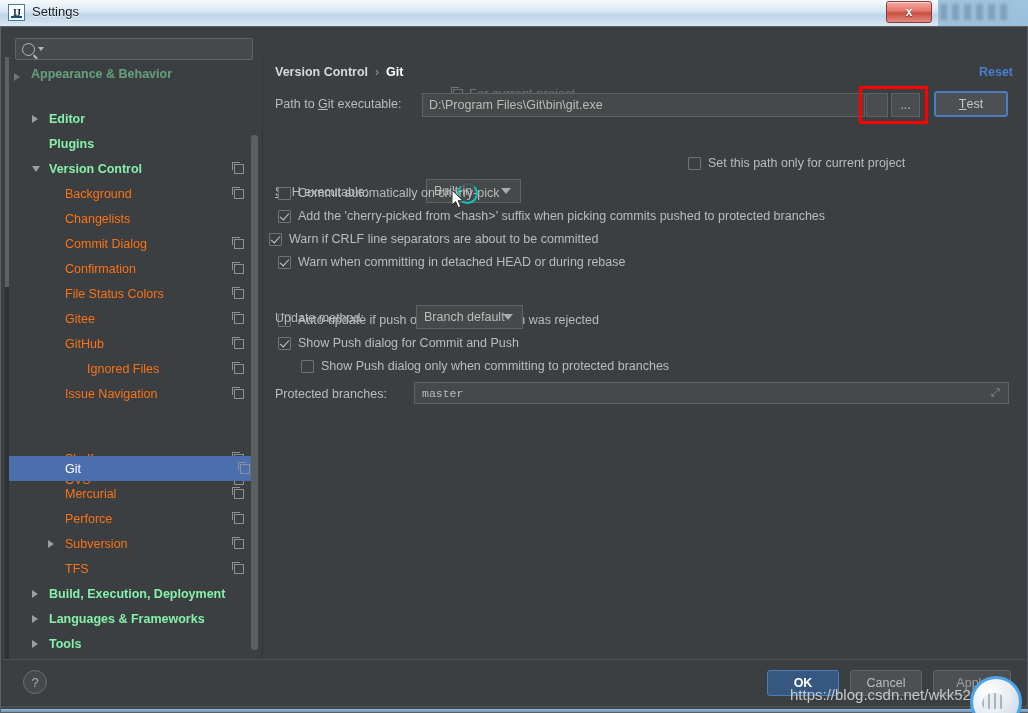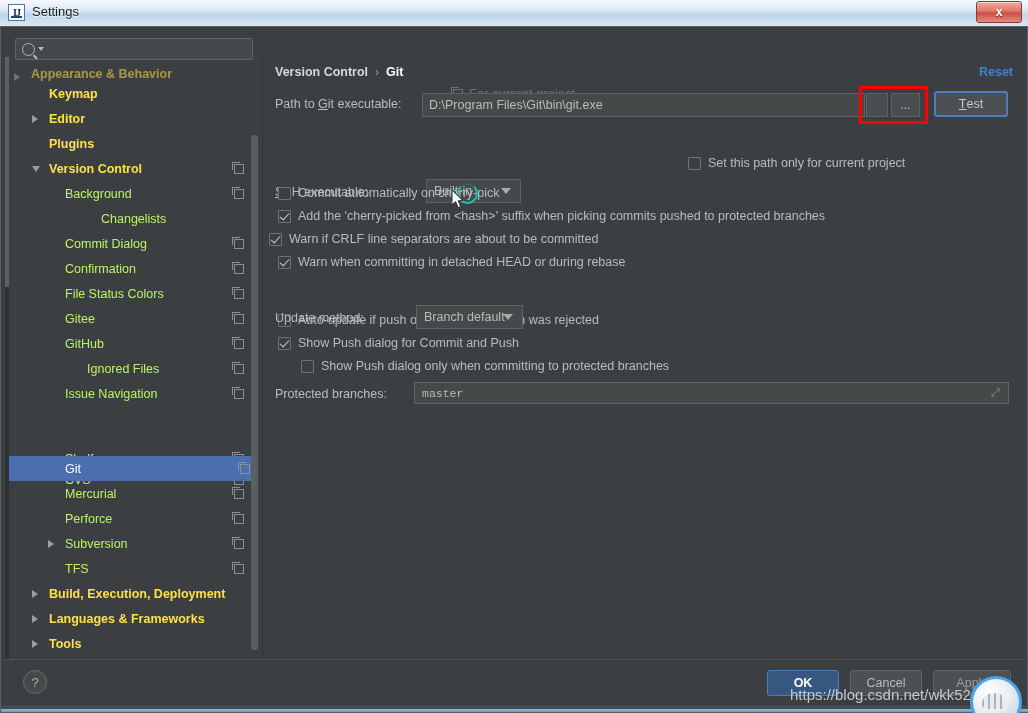--- a/index.html
+++ b/index.html
@@ -51,21 +51,21 @@
   #settings-window {
     position: absolute;
     left: 0;
     top: 0;
     width: 1028px;
     height: 713px;
   }
   #title-bar {
     position: absolute;
     left: 0; top: 0;
-    width: 1028px; height: 26px;
+    width: 938px; height: 26px;
     background: linear-gradient(180deg, #e8f1f9 0%, #cfe0ef 45%, #bdd4e8 55%, #d9e8f4 100%);
     overflow: hidden;
   }
   #title-bar-glass {
     position: absolute;
     inset: 0;
     background: linear-gradient(180deg, rgba(255,255,255,.55), rgba(255,255,255,0) 60%);
     pointer-events: none;
   }
   #app-icon {
@@ -190,26 +190,26 @@
     left: 6px; top: 38px;
     width: 247px;
     height: 588px;
     overflow: hidden;
   }
   .tree-item {
     position: relative;
     height: 25px;
     display: flex;
     align-items: center;
-    color: #bef264;
+    color: #f97316;
     font-size: 12.5px;
     cursor: default;
     user-select: none;
   }
-  .tree-item.bold { font-weight: bold; color: #fde047; }
+  .tree-item.bold { font-weight: bold; color: #86efac; }
   .tree-item.selected {
     background: #4b6eaf;
     color: #ffffff;
   }
   .tree-item.cutoff {
     opacity: .55;
     filter: blur(.6px);
     height: 14px;
     overflow: hidden;
     align-items: flex-end;
@@ -608,40 +608,37 @@
             <span class="mini-caret"></span>
         </span>
         <input id="search-input" type="text" placeholder="" style="">
       </div>
       <div id="sidebar-left-edge"></div>
       <div id="tree">
           <div class="tree-item bold cutoff" style="position: absolute; left: 0px; top: 0px; width: 241px;">
             <span class="arrow-right" style="left: 5px;"></span>
             <span class="tree-label" style="margin-left: 22px;">Appearance &amp; Behavior</span>
           </div>
-          <div class="tree-item bold" style="position: absolute; left: 0px; top: 14px; width: 241px;">
-            <span class="tree-label" style="margin-left: 40px;">Keymap</span>
-          </div>
           <div class="tree-item bold" style="position: absolute; left: 0px; top: 39px; width: 241px;">
             <span class="arrow-right" style="left: 23px;"></span>
             <span class="tree-label" style="margin-left: 40px;">Editor</span>
           </div>
           <div class="tree-item bold" style="position: absolute; left: 0px; top: 64px; width: 241px;">
             <span class="tree-label" style="margin-left: 40px;">Plugins</span>
           </div>
           <div class="tree-item bold" style="position: absolute; left: 0px; top: 89px; width: 241px;">
             <span class="arrow-down" style="left: 23px;"></span>
             <span class="tree-label" style="margin-left: 40px;">Version Control</span>
             <span class="copy-badge"></span>
           </div>
           <div class="tree-item" style="position: absolute; left: 0px; top: 114px; width: 241px;">
             <span class="tree-label" style="margin-left: 56px;">Background</span>
             <span class="copy-badge"></span>
           </div>
-          <div class="tree-item" style="position: absolute; left: 0px; top: 139px; width: 280px; margin-left: 36px;">
+          <div class="tree-item" style="position: absolute; left: 0px; top: 139px; width: 280px;">
             <span class="tree-label" style="margin-left: 56px;">Changelists</span>
             <span class="copy-badge"></span>
           </div>
           <div class="tree-item" style="position: absolute; left: 0px; top: 164px; width: 241px;">
             <span class="tree-label" style="margin-left: 56px;">Commit Dialog</span>
             <span class="copy-badge"></span>
           </div>
           <div class="tree-item" style="position: absolute; left: 0px; top: 189px; width: 241px;">
             <span class="tree-label" style="margin-left: 56px;">Confirmation</span>
             <span class="copy-badge"></span>

